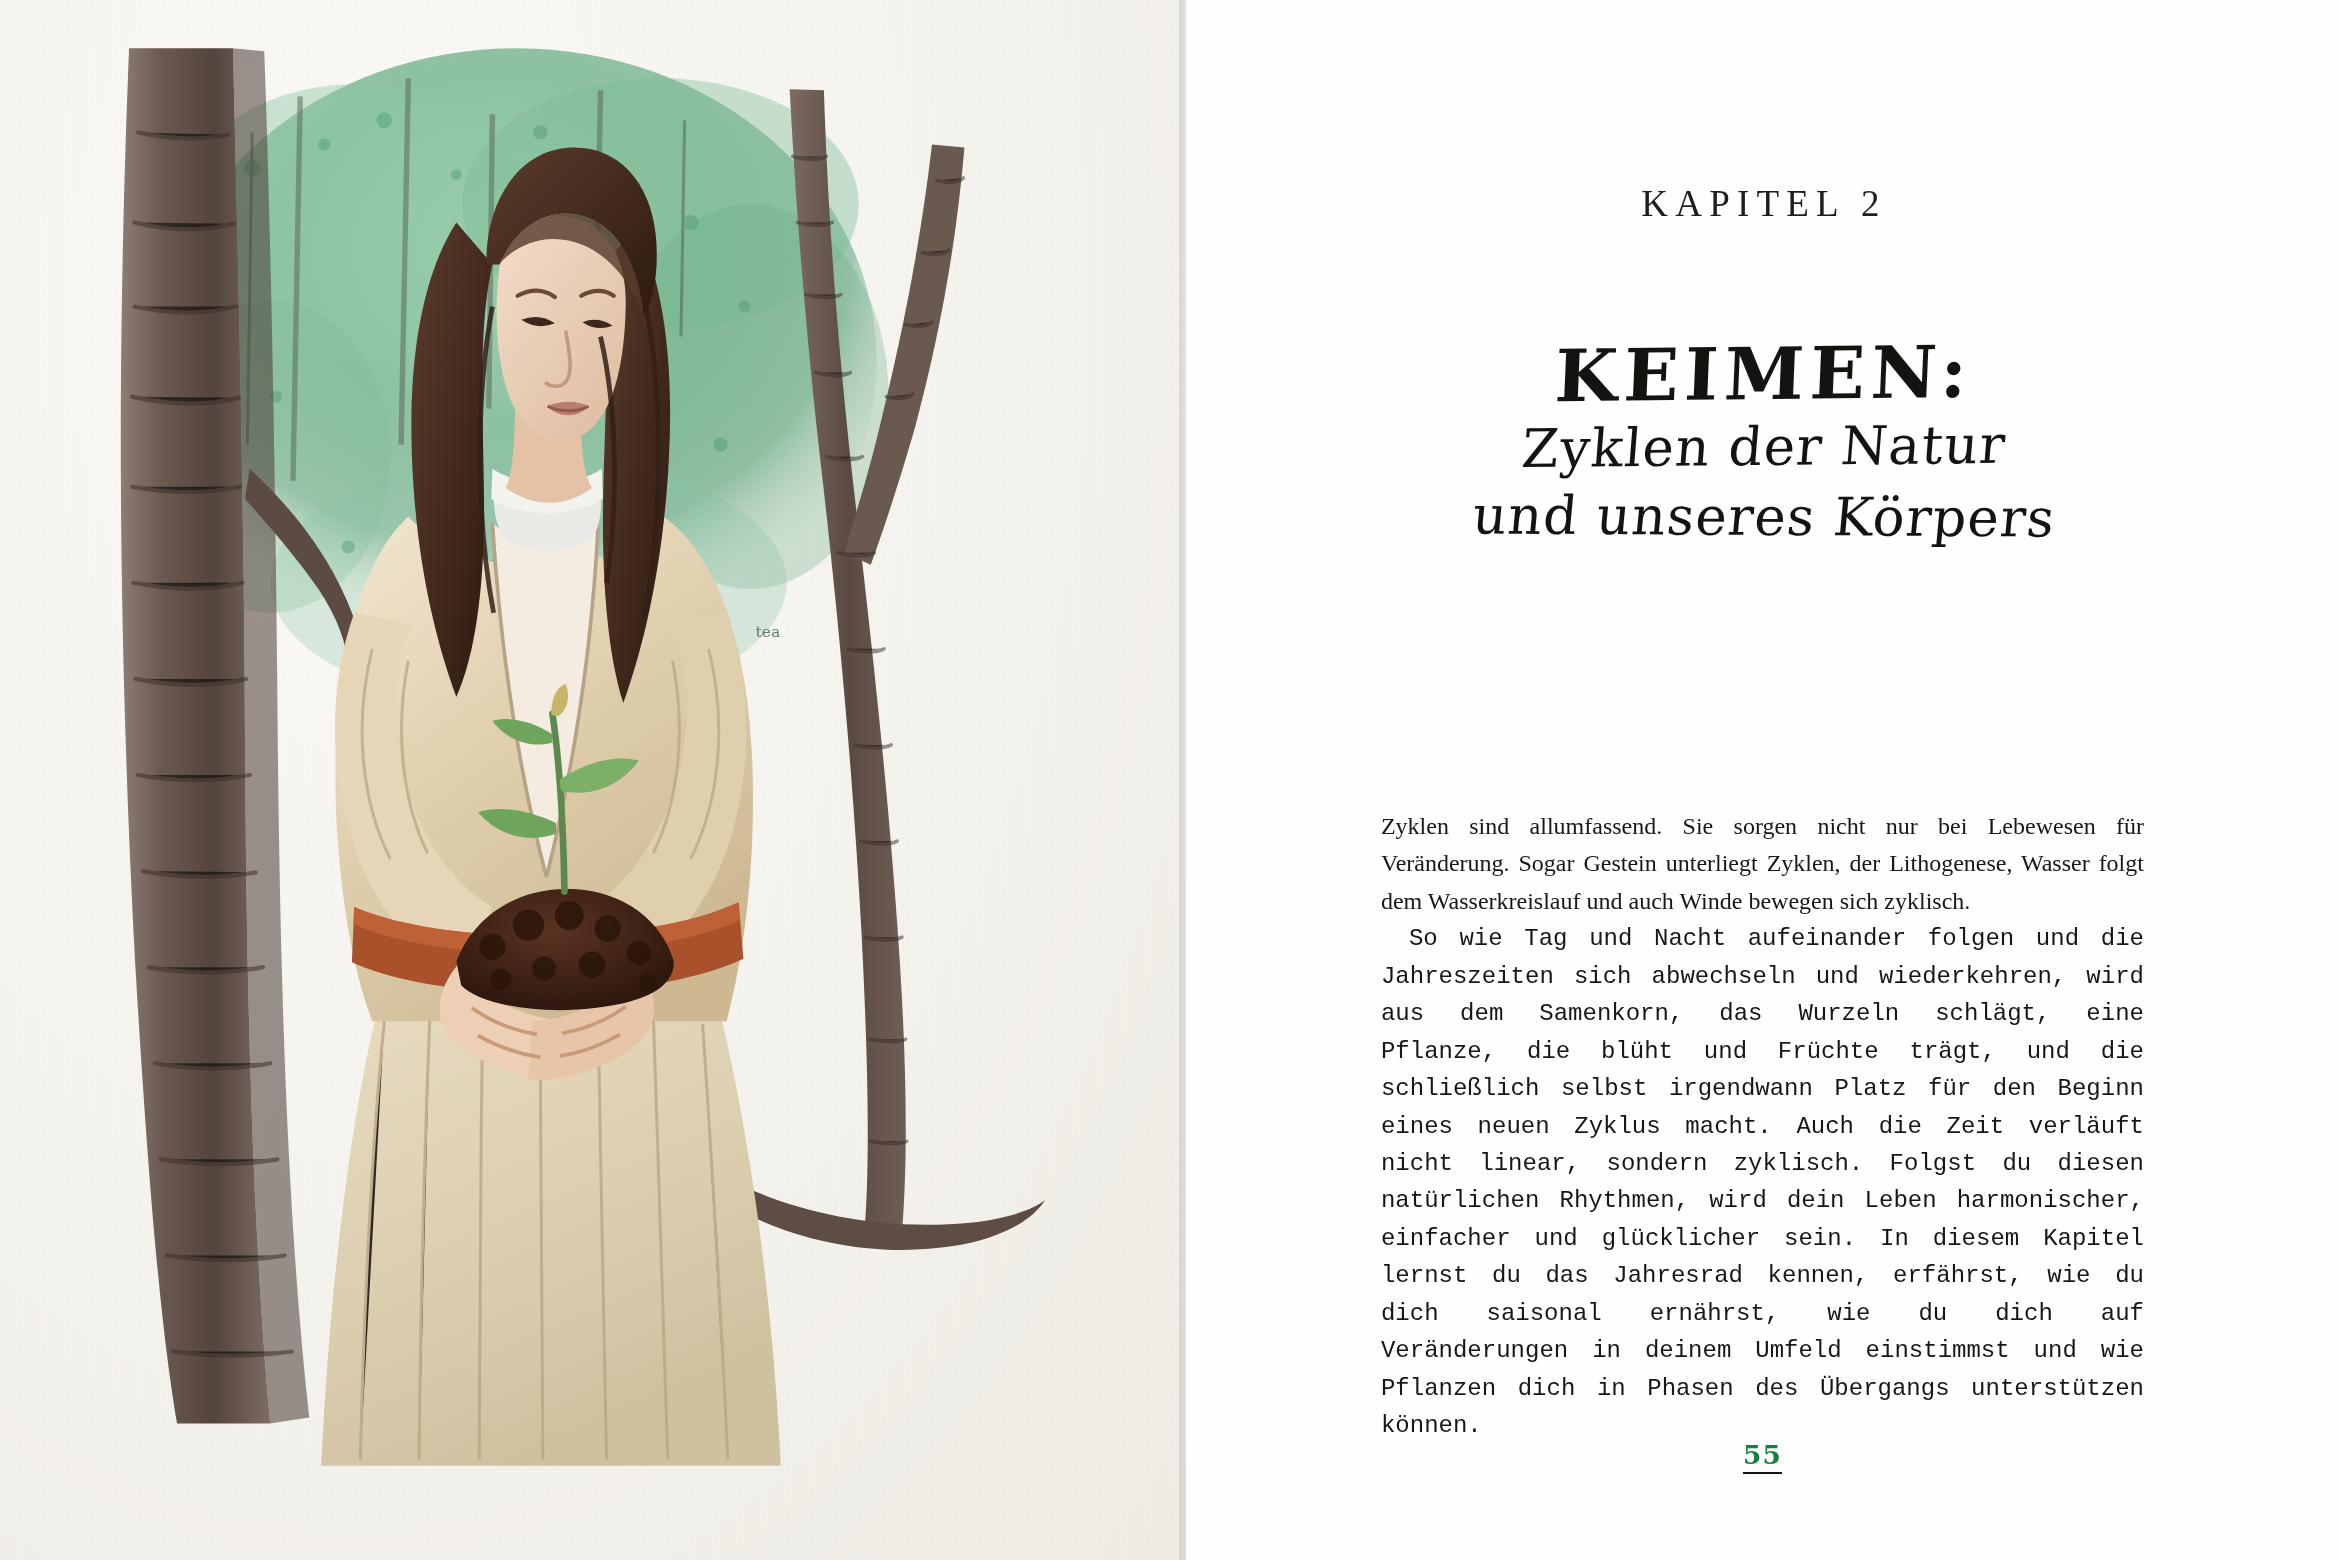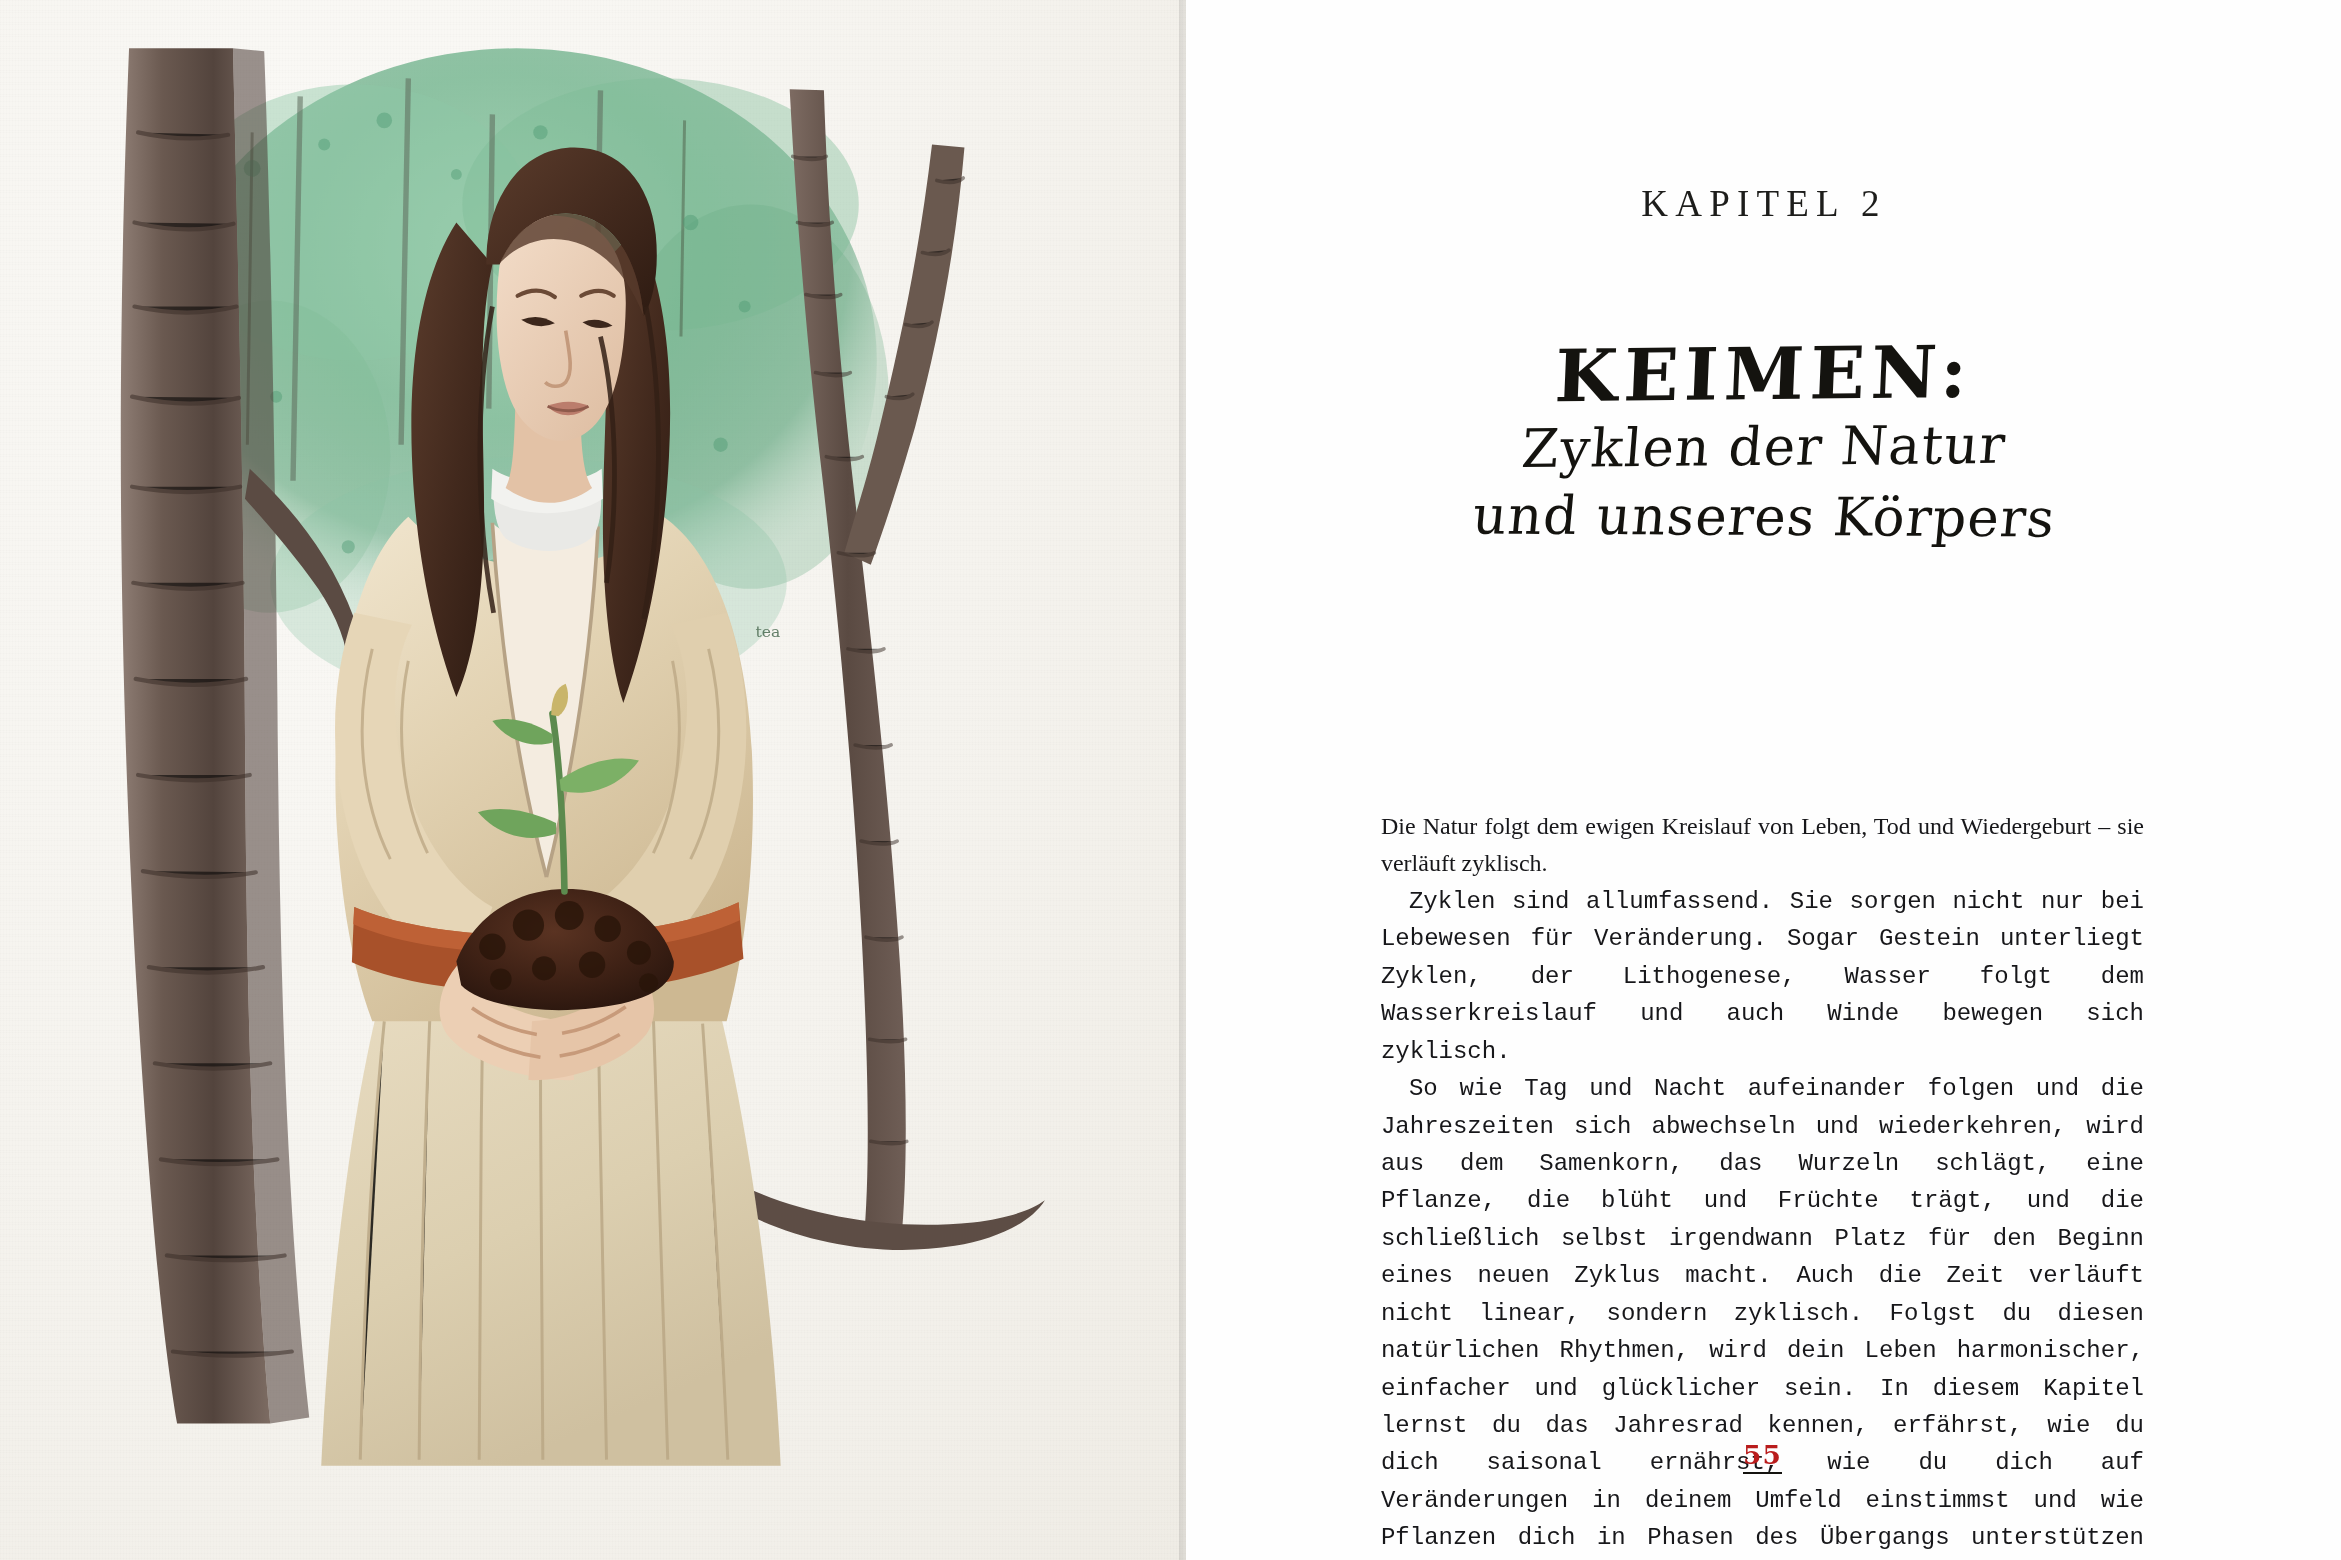--- a/index.html
+++ b/index.html
@@ -114,21 +114,21 @@
 
   .folio {
     position: absolute;
     left: 195px;
     top: 1439px;
     width: 763px;
     text-align: center;
     font-family: "DejaVu Serif", serif;
     font-size: 26.4px;
     font-weight: 700;
-    color: #b91c1c;
+    color: #15803d;
     letter-spacing: 1.2px;
   }
   .folio u { text-decoration: none; border-bottom: 2.4px solid #14130f; padding-bottom: 2.4px; }
 
   .gutter-shadow {
     position: absolute;
     left: 1179px;
     top: 0;
     width: 15.6px;
     height: 1561px;
@@ -381,21 +381,20 @@
 
     <div class="chapter-label">KAPITEL 2</div>
 
     <div class="chapter-title">
       <span class="line1">KEIMEN:</span>
       <span class="line2">Zyklen der Natur</span>
       <span class="line3">und unseres Körpers</span>
     </div>
 
     <div class="body-copy">
-      <p>Die Natur folgt dem ewigen Kreislauf von Leben, Tod und Wiedergeburt – sie verläuft zyklisch.</p>
       <p>Zyklen sind allumfassend. Sie sorgen nicht nur bei Lebewesen für Veränderung. Sogar Gestein unterliegt Zyklen, der Lithogenese, Wasser folgt dem Wasserkreislauf und auch Winde bewegen sich zyklisch.</p>
       <p>So wie Tag und Nacht aufeinander folgen und die Jahreszeiten sich abwechseln und wiederkehren, wird aus dem Samenkorn, das Wurzeln schlägt, eine Pflanze, die blüht und Früchte trägt, und die schließlich selbst irgendwann Platz für den Beginn eines neuen Zyklus macht. Auch die Zeit verläuft nicht linear, sondern zyklisch. Folgst du diesen natürlichen Rhythmen, wird dein Leben harmonischer, einfacher und glücklicher sein. In diesem Kapitel lernst du das Jahresrad kennen, erfährst, wie du dich saisonal ernährst, wie du dich auf Veränderungen in deinem Umfeld einstimmst und wie Pflanzen dich in Phasen des Übergangs unterstützen können.</p>
     </div>
 
     <div class="folio">
       <u>55</u>
     </div>
   </div>
 
 </div>

